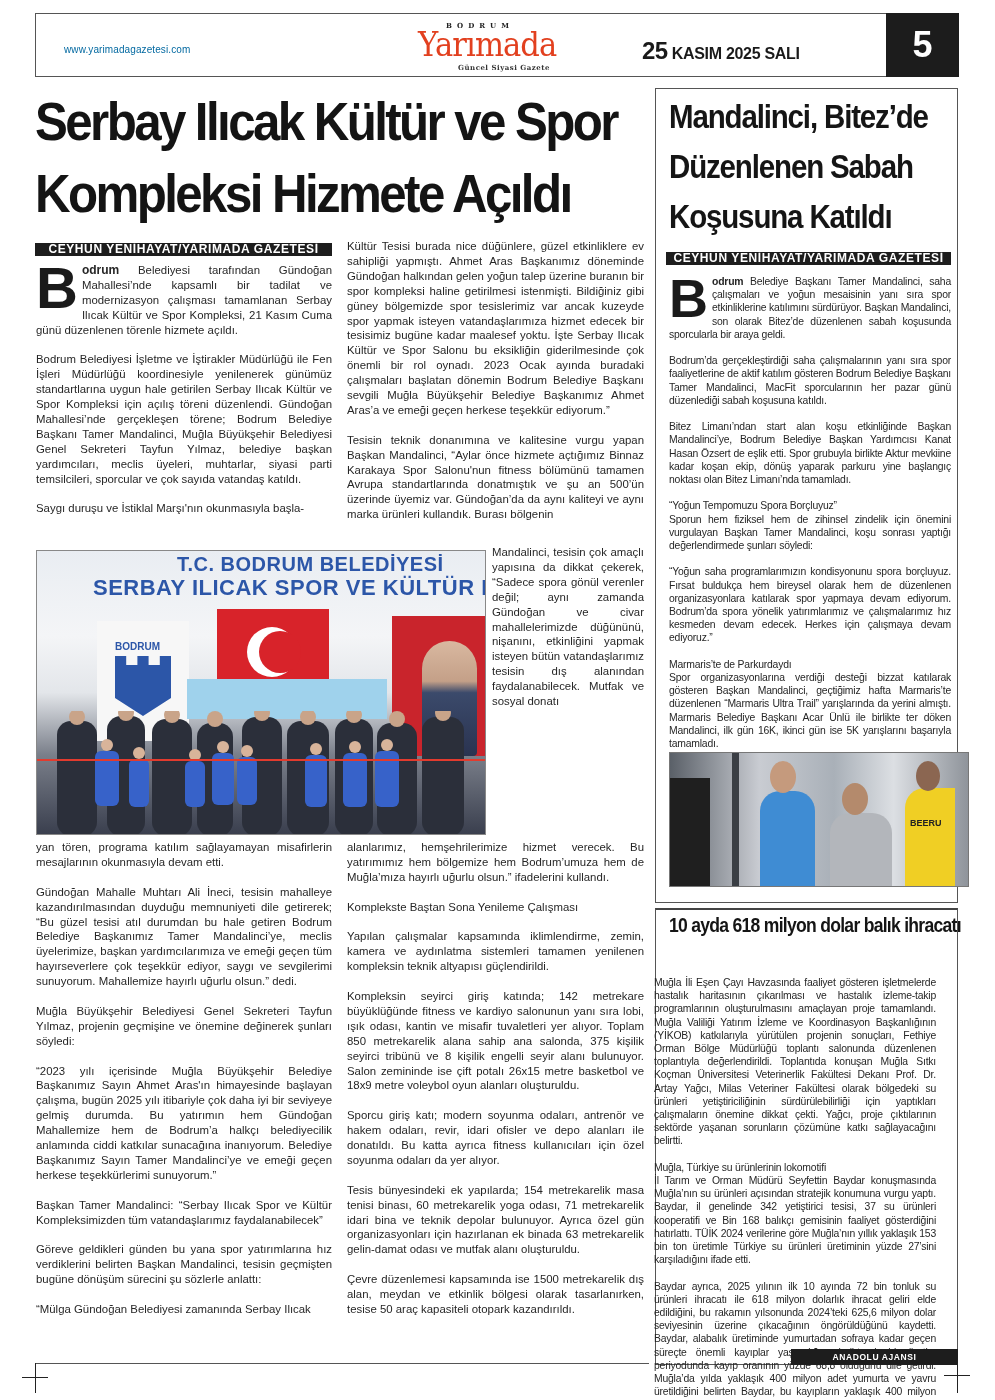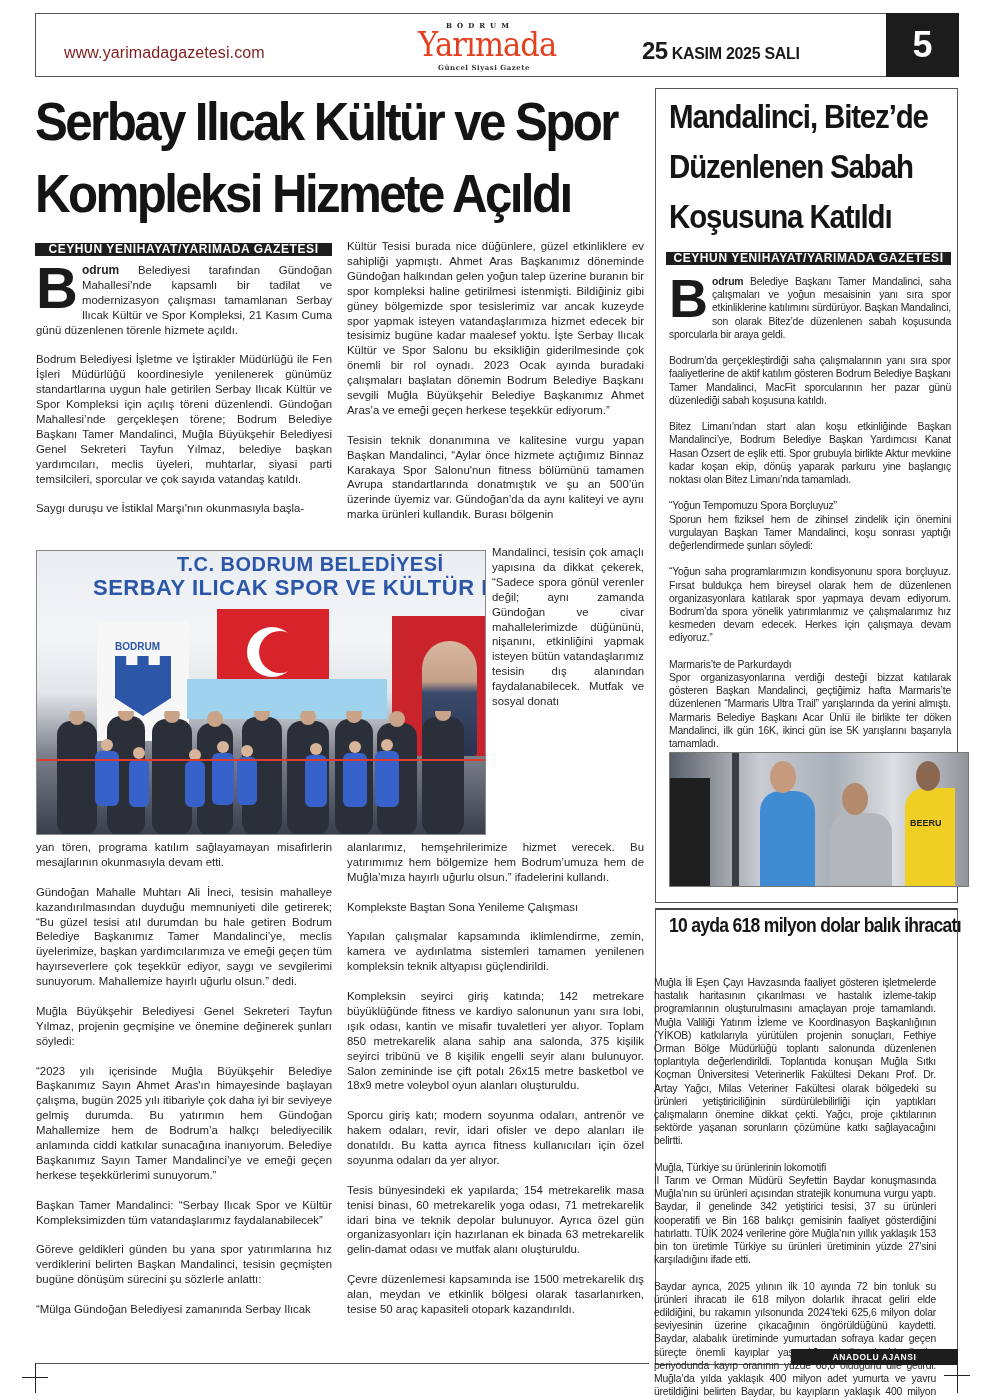--- a/index.html
+++ b/index.html
@@ -1,25 +1,25 @@
 <!DOCTYPE html>
 <html><head>
 <meta charset="utf-8">
 <style>
   * { box-sizing: border-box; margin: 0; padding: 0; }
   html, body { width: 995px; height: 1400px; background: #ffffff; overflow: hidden; }
   body { position: relative; font-family: "Liberation Sans", sans-serif; color: #1a1a1a; }
 
   
   .masthead { position: absolute; left: 35px; top: 13px; width: 923px; height: 64px; border: 1px solid #555; border-right: none; }
-  .site-url { position: absolute; left: 28px; top: 30px; font-size: 16px; color: #7f1d1d; letter-spacing: 0.1px; }
+  .site-url { position: absolute; left: 28px; top: 30px; font-size: 10px; color: #0369a1; letter-spacing: 0.1px; }
   .logo { position: absolute; left: 382px; top: 6px; width: 170px; height: 54px; }
   .logo-top { position: absolute; left: 28px; top: 1px; font-size: 7px; font-weight: bold; letter-spacing: 5px; color: #222; font-family: "DejaVu Serif", serif; }
   .logo-main { position: absolute; left: 0; top: 4px; font-family: "DejaVu Serif", serif; font-size: 34px; color: #e2401f; letter-spacing: -1px; transform: scaleX(0.9); transform-origin: left; }
-  .logo-sub { position: absolute; left: 20px; top: 43px; font-size: 7px; font-weight: bold; color: #333; letter-spacing: 0.5px; font-family: "DejaVu Serif", serif; }
+  .logo-sub { position: absolute; left: 40px; top: 43px; font-size: 7px; font-weight: bold; color: #333; letter-spacing: 0.5px; font-family: "DejaVu Serif", serif; }
   .date { position: absolute; left: 606px; top: 23px; font-weight: bold; color: #1a1a1a; white-space: nowrap; }
   .date .day { font-size: 24px; letter-spacing: -0.5px; }
   .date .rest { font-size: 16px; margin-left: 4px; letter-spacing: -0.3px; }
   .page-no { position: absolute; right: -1px; top: -1px; width: 73px; height: 64px; background: #1c1c1c; color: #fff; font-size: 36px; font-weight: bold; text-align: center; line-height: 64px; }
 
   
   .headline { position: absolute; left: 35px; top: 86px; width: 615px; font-weight: bold; font-size: 53px; line-height: 72px; letter-spacing: -2.8px; color: #141414; transform: scaleX(0.93); transform-origin: left top; white-space: nowrap; }
 
   .byline { position: absolute; height: 13px; background: #1d1d1d; color: #fff; font-size: 12px; font-weight: bold; text-align: center; line-height: 13px; letter-spacing: 0.6px; }
 

